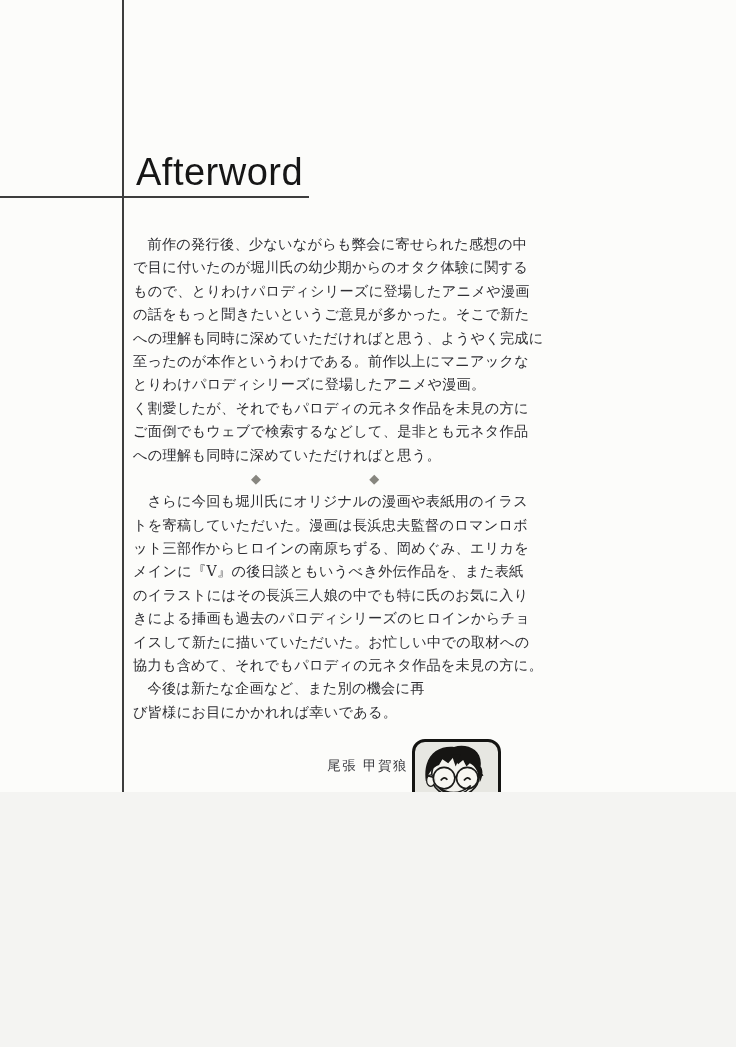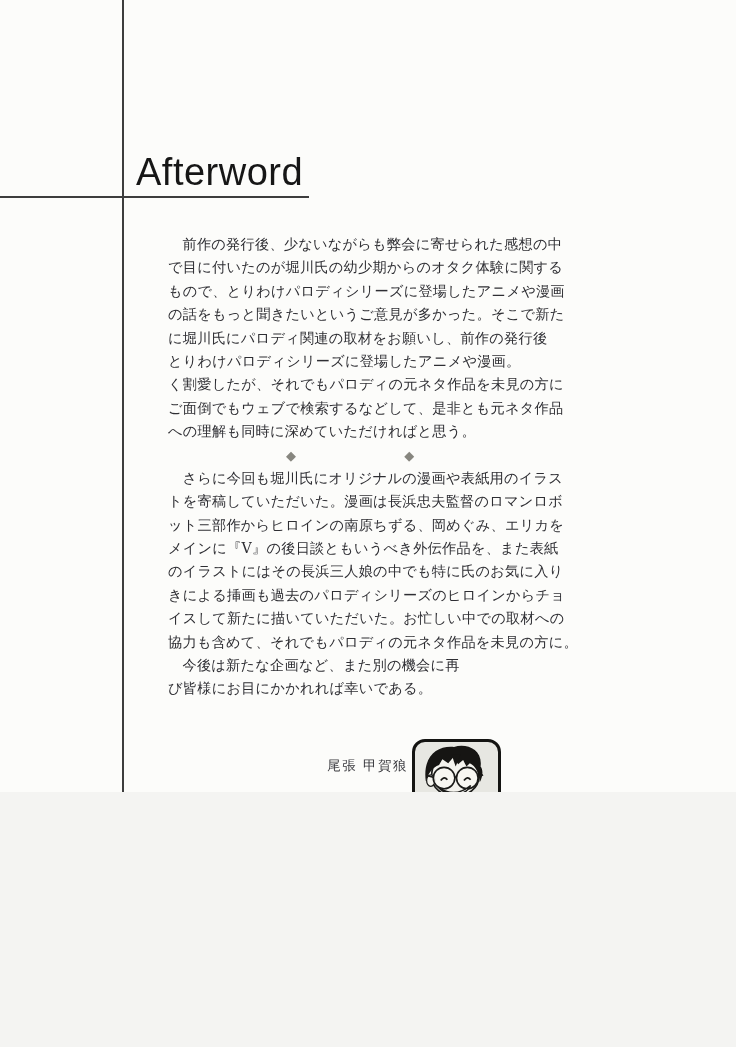--- a/index.html
+++ b/index.html
@@ -40,21 +40,20 @@
   }
   .body-text {
     position: absolute;
     left: 133px; top: 233px;
     width: 392px;
     font-family: "DejaVu Serif", "Liberation Serif", serif;
     font-size: 14.2px;
     line-height: 23.4px;
     letter-spacing: 0.25px;
     color: #2e2e33;
-    margin-left: 35px;
   }
   .body-text .line {
     height: 23.4px;
     white-space: pre;
   }
   .separator {
     height: 23.4px;
     line-height: 23.4px;
     display: flex;
     column-gap: 108px;
@@ -94,21 +93,22 @@
   <div class="v-rule"></div>
   <div class="h-rule"></div>
 
   <h1 class="title">Afterword</h1>
 
   <div class="body-text" id="body-text">
       <div class="line">　前作の発行後、少ないながらも弊会に寄せられた感想の中</div>
       <div class="line">で目に付いたのが堀川氏の幼少期からのオタク体験に関する</div>
       <div class="line">もので、とりわけパロディシリーズに登場したアニメや漫画</div>
       <div class="line">の話をもっと聞きたいというご意見が多かった。そこで新た</div>
-      <div class="line">に堀川氏にパロディ関連の取材をお願いし、前作の発行後</div>
+      <div class="line">への理解も同時に深めていただければと思う、ようやく完成に</div>
+      <div class="line">至ったのが本作というわけである。前作以上にマニアックな</div>
       <div class="line">とりわけパロディシリーズに登場したアニメや漫画。</div>
       <div class="line">く割愛したが、それでもパロディの元ネタ作品を未見の方に</div>
       <div class="line">ご面倒でもウェブで検索するなどして、是非とも元ネタ作品</div>
       <div class="line">への理解も同時に深めていただければと思う。</div>
       <div class="separator">
         <span class="diamond">◆</span>
         <span class="diamond">◆</span>
       </div>
       <div class="line">　さらに今回も堀川氏にオリジナルの漫画や表紙用のイラス</div>
       <div class="line">トを寄稿していただいた。漫画は長浜忠夫監督のロマンロボ</div>

